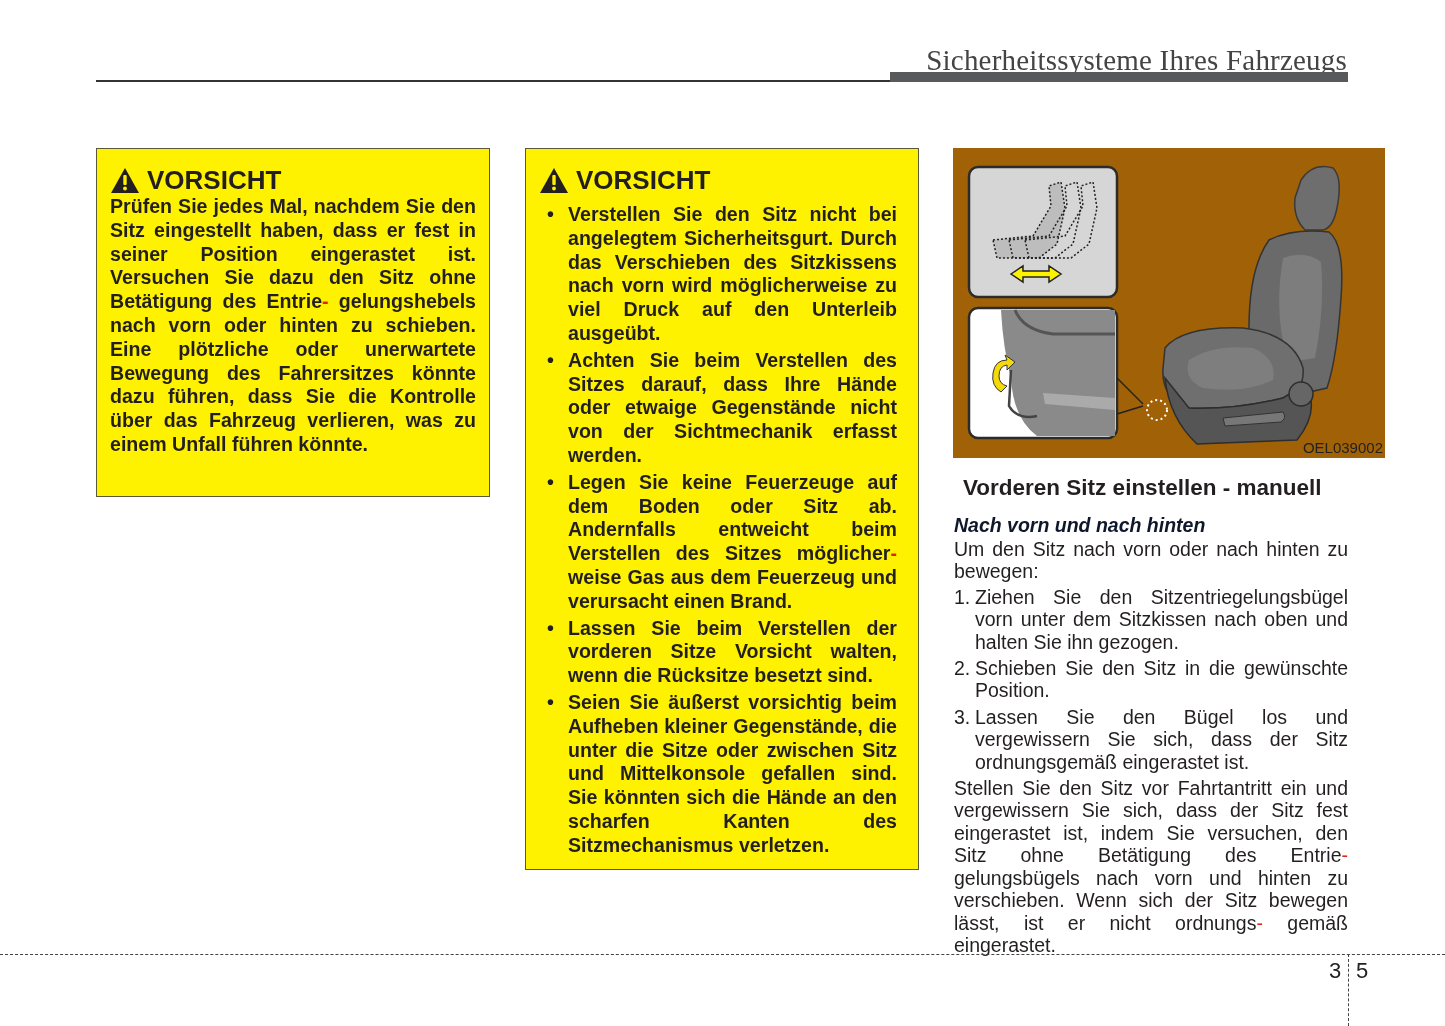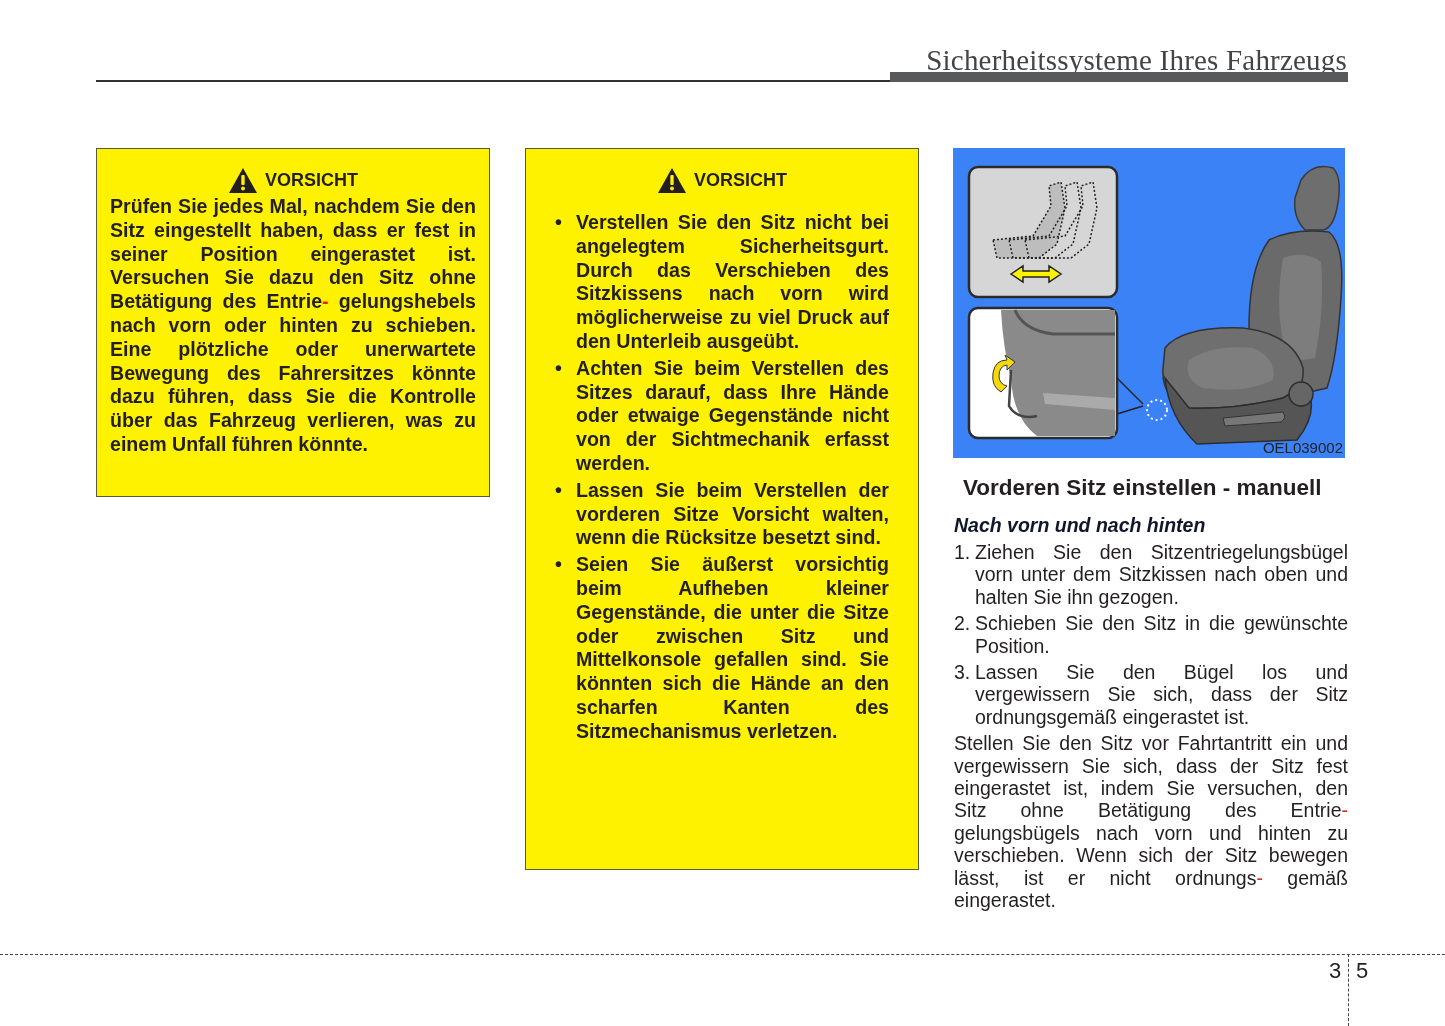--- a/index.html
+++ b/index.html
@@ -15,30 +15,30 @@
 
   .warn-box {
     position: absolute; background: #fff200; border: 1.5px solid #5a5a3a;
     box-sizing: border-box; padding: 12px 13px 10px 13px;
     font-family: "Liberation Sans", "DejaVu Sans", sans-serif;
     font-weight: bold; font-size: 19.6px; line-height: 23.8px; color: #231f20;
   }
   #box1 { left: 96px; top: 148px; width: 394px; height: 349px; }
   #box2 { left: 525px; top: 148px; width: 394px; height: 722px; }
 
-  .warn-title { display: flex; align-items: center; font-size: 18px; line-height: 30px; margin-bottom: 0px; margin-top: 4px; justify-content: center; }
+  .warn-title { display: flex; align-items: center; font-size: 26px; line-height: 30px; margin-bottom: 0px; margin-top: 4px; }
   .warn-title svg { width: 30px; height: 27px; margin-right: 7px; }
   .warn-text { text-align: justify; text-align-last: left; }
   .hy { color: #e2231a; }
 
-  .bullets { list-style: none; margin: 16px; padding: 0; }
+  .bullets { list-style: none; margin: 8px; padding: 0; }
   .bullets li { position: relative; padding-left: 21px; margin-bottom: 3px; text-align: justify; text-align-last: left; }
   .bullets li::before { content: "•"; position: absolute; left: 0; top: 0; }
 
-  .figure { position: absolute; left: 953px; top: 148px; width: 392px; height: 310px; background: #3b82f6; }
+  .figure { position: absolute; left: 953px; top: 148px; width: 432px; height: 310px; background: #a16207; }
   .fig-code { position: absolute; right: 2px; bottom: 2px; font-family: "Liberation Sans", "DejaVu Sans", sans-serif; font-size: 15px; color: #222; }
 
   .right-col {
     position: absolute; left: 954px; top: 464px; width: 394px;
     font-family: "Liberation Sans", "DejaVu Sans", sans-serif; color: #231f20;
   }
   .section-title { font-weight: bold; font-size: 22.5px; line-height: 30px; margin: 9px; }
   .subsection-title { font-weight: bold; font-style: italic; font-size: 19.5px; line-height: 26px; color: #0f172a; margin: 3px 0 0 0; }
   .para { font-size: 19.5px; line-height: 22.4px; text-align: justify; text-align-last: left; margin: 0; }
   .steps { list-style: none; margin: 3px 0 3px 0; padding: 0; }
@@ -75,20 +75,21 @@
     <svg viewBox="0 0 30 27">
       <path d="M15 1 L29 26 L1 26 Z" fill="#231f20"></path>
       <rect x="13.3" y="8" width="3.4" height="10" rx="1" fill="#fff200"></rect>
       <circle cx="15" cy="21.5" r="1.9" fill="#fff200"></circle>
     </svg>
     <span>VORSICHT</span>
   </div>
   <ul class="bullets">
     <li>Verstellen Sie den Sitz nicht bei angelegtem Sicherheitsgurt. Durch das Verschieben des Sitzkissens nach vorn wird möglicherweise zu viel Druck auf den Unterleib ausgeübt.</li>
     <li>Achten Sie beim Verstellen des Sitzes darauf, dass Ihre Hände oder etwaige Gegenstände nicht von der Sichtmechanik erfasst werden.</li>
+    <li><span>Legen Sie keine Feuerzeuge auf dem Boden oder Sitz ab. Andernfalls entweicht beim Verstellen des Sitzes möglicher</span><span class="hy">-</span> <span>weise Gas aus dem Feuerzeug und verursacht einen Brand.</span></li>
     <li>Lassen Sie beim Verstellen der vorderen Sitze Vorsicht walten, wenn die Rücksitze besetzt sind.</li>
     <li>Seien Sie äußerst vorsichtig beim Aufheben kleiner Gegenstände, die unter die Sitze oder zwischen Sitz und Mittelkonsole gefallen sind. Sie könnten sich die Hände an den scharfen Kanten des Sitzmechanismus verletzen.</li>
   </ul>
 </div>
 
 <div class="figure">
   <svg width="396" height="310" viewBox="0 0 396 310">
 
     <g>
       <rect x="16" y="19" width="148" height="130" rx="9" fill="#d6d6d6" stroke="#2b2b2b" stroke-width="2.5"></rect>
@@ -120,20 +121,21 @@
       <path d="M270 270 L330 264 Q334 270 328 274 L272 278 Z" fill="#777" stroke="#333" stroke-width="1"></path>
       <circle cx="204" cy="262" r="10" fill="none" stroke="#fff" stroke-width="2" stroke-dasharray="2,3"></circle>
     </g>
   </svg>
   <div class="fig-code">OEL039002</div>
 </div>
 
 <div class="right-col">
   <h2 class="section-title">Vorderen Sitz einstellen - manuell</h2>
   <h3 class="subsection-title">Nach vorn und nach hinten</h3>
+  <p class="para">Um den Sitz nach vorn oder nach hinten zu bewegen:</p>
   <ol class="steps">
     <li><span class="num">1.</span><span>Ziehen Sie den Sitzentriegelungsbügel vorn unter dem Sitzkissen nach oben und halten Sie ihn gezogen.</span></li>
     <li><span class="num">2.</span><span>Schieben Sie den Sitz in die gewünschte Position.</span></li>
     <li><span class="num">3.</span><span>Lassen Sie den Bügel los und vergewissern Sie sich, dass der Sitz ordnungsgemäß eingerastet ist.</span></li>
   </ol>
   <p class="para"><span>Stellen Sie den Sitz vor Fahrtantritt ein und vergewissern Sie sich, dass der Sitz fest eingerastet ist, indem Sie versuchen, den Sitz ohne Betätigung des Entrie</span><span class="hy">-</span> <span>gelungsbügels nach vorn und hinten zu verschieben. Wenn sich der Sitz bewegen lässt, ist er nicht ordnungs</span><span class="hy">-</span> <span>gemäß eingerastet.</span></p>
 </div>
 
 <div class="footer-line"></div>
 <div class="footer-vline"></div>

